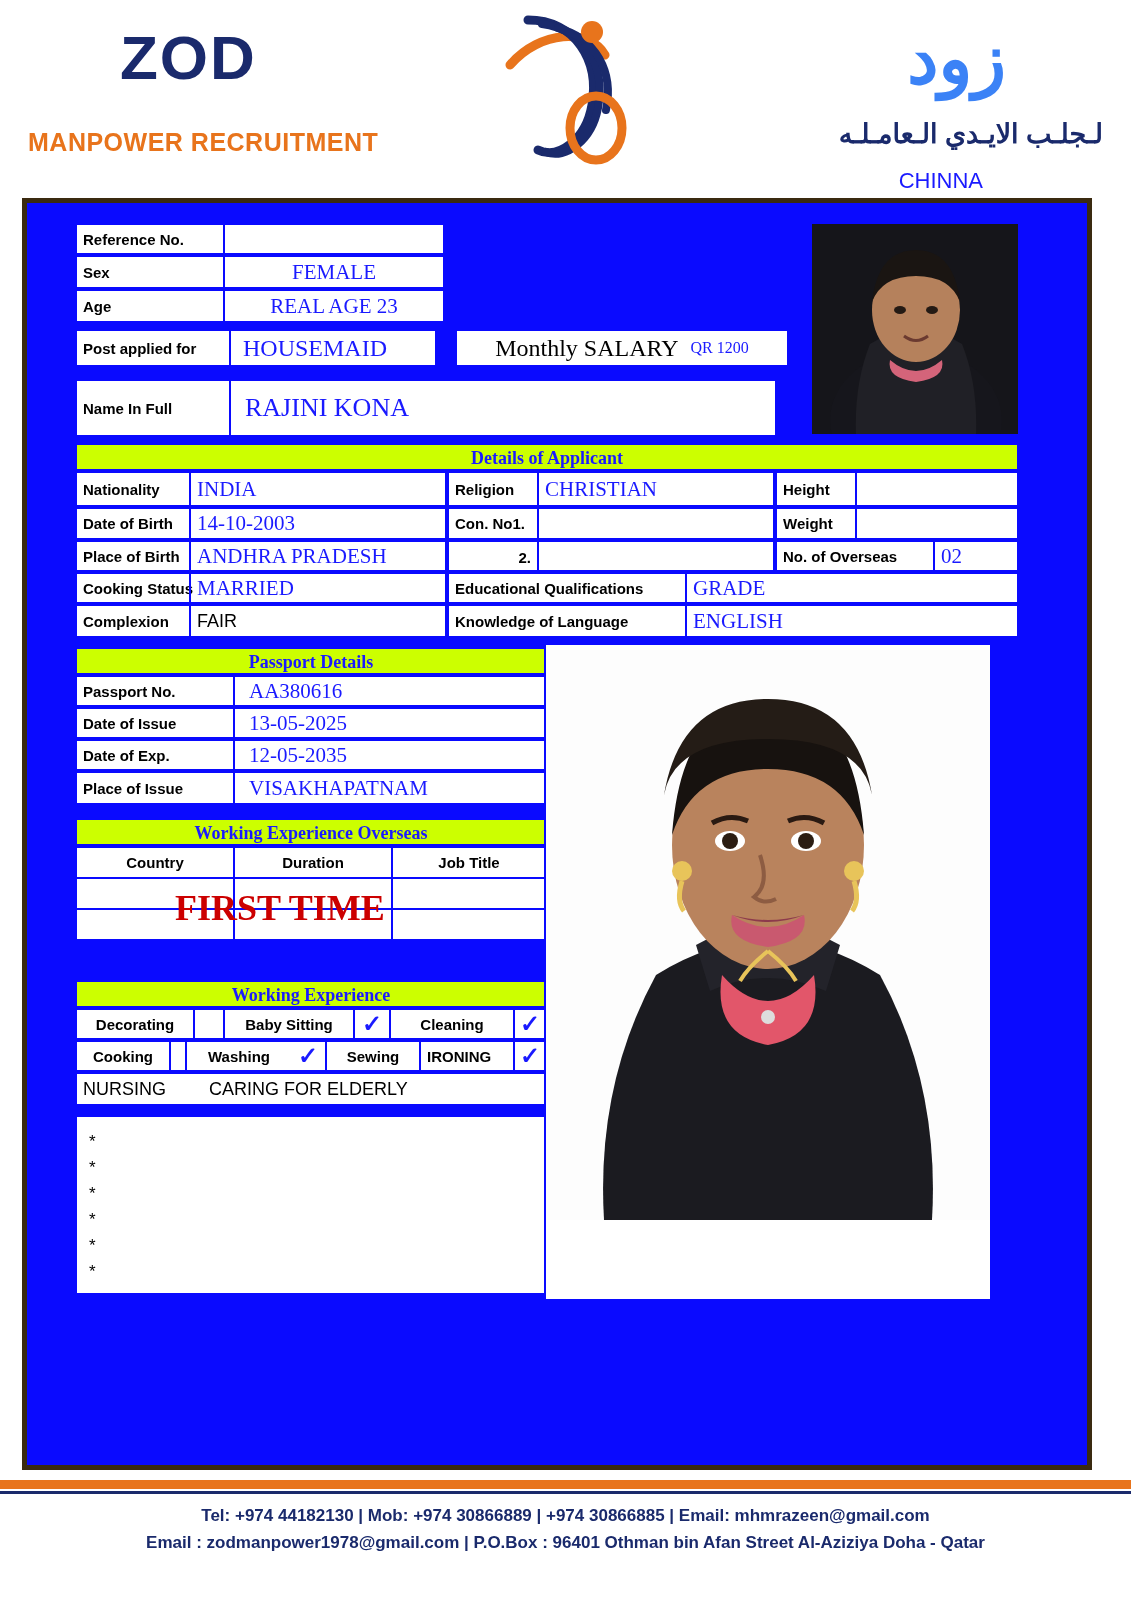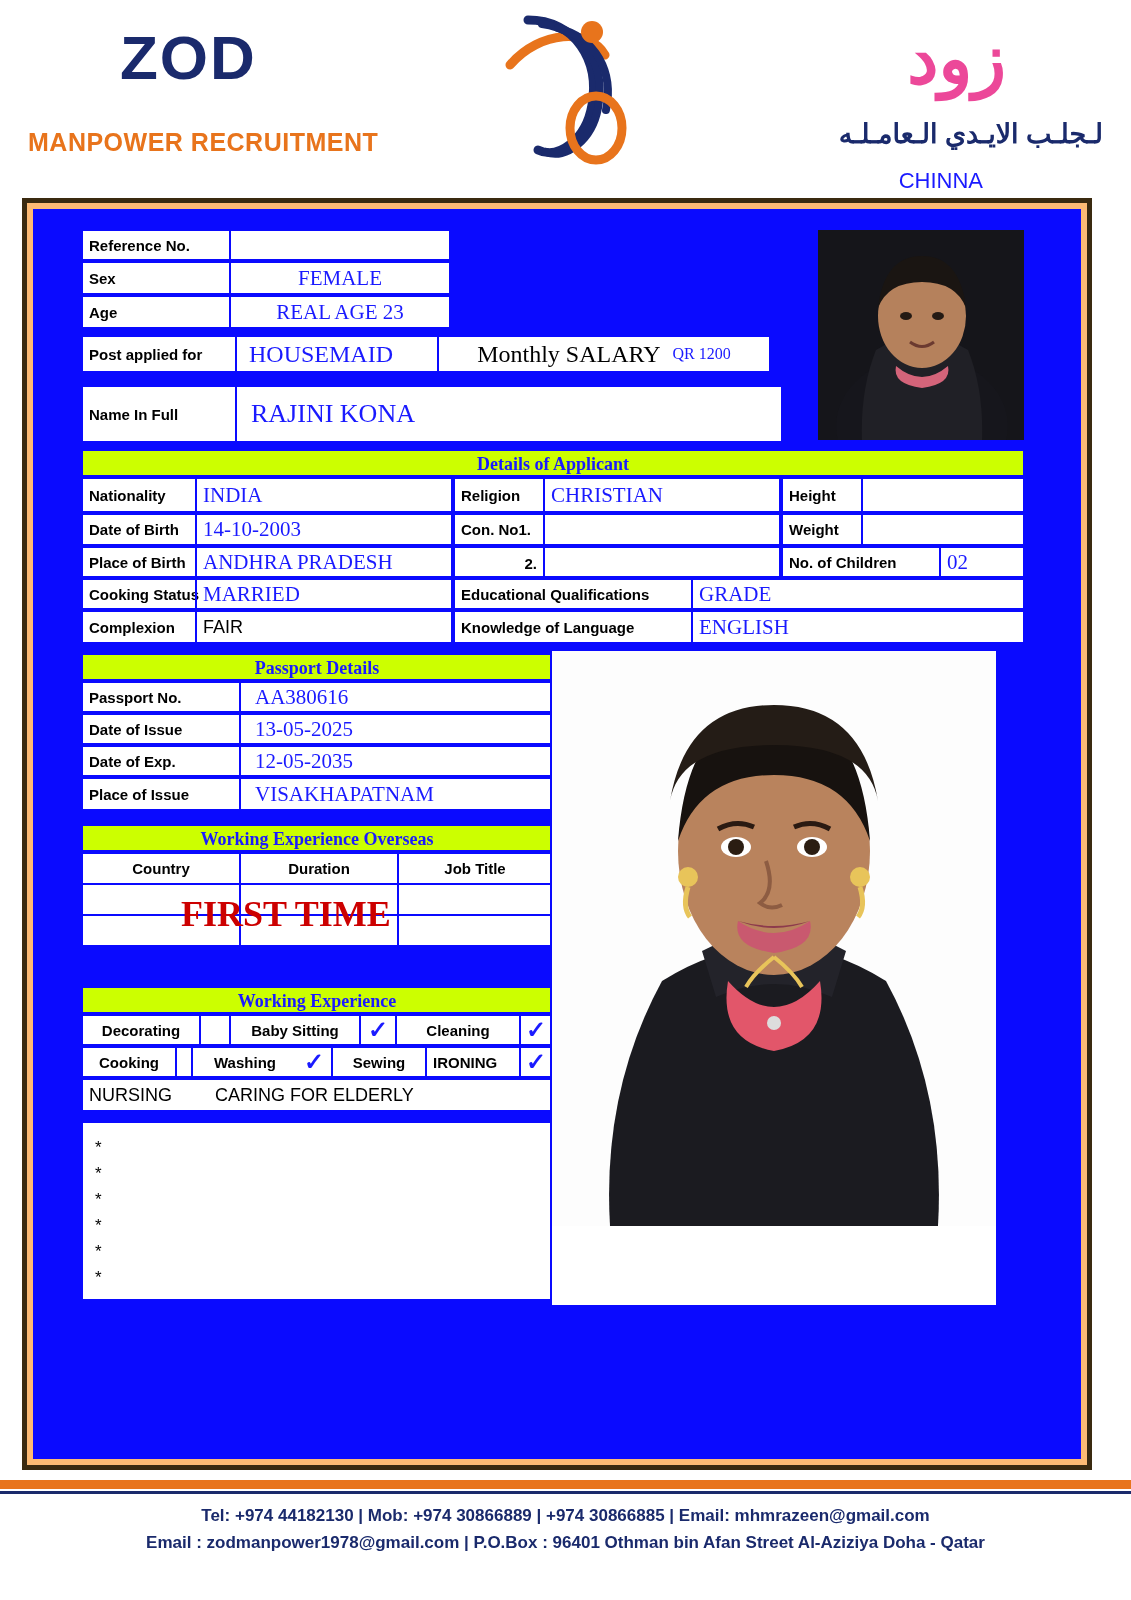--- a/index.html
+++ b/index.html
@@ -44,21 +44,21 @@
     top: 10px;
     width: 200px;
     height: 160px;
   }
   .arabic-main {
     position: absolute;
     right: 125px;
     top: 18px;
     font-size: 70px;
     font-weight: bold;
-    color: #ec4899;
+    color: #3b82f6;
     direction: rtl;
   }
   .arabic-sub {
     position: absolute;
     right: 28px;
     top: 118px;
     font-size: 27px;
     font-weight: bold;
     color: #1a2a6c;
     direction: rtl;
@@ -74,21 +74,20 @@
 
   
   .frame {
     position: absolute;
     left: 22px;
     top: 198px;
     width: 1070px;
     height: 1272px;
     border: 5px solid #3a2a10;
     background: #fdba74;
-    padding: 6px;
   }
   .frame-inner {
     position: relative;
     width: 100%;
     height: 100%;
     background: #0a0aff;
   }
 
   
   .box {
@@ -262,21 +261,21 @@
   </div>
 
   <div class="box" style="left:48px; top:126px; width:362px; height:38px;">
     <div class="row-flex">
       <div class="lbl" style="width:152px;">Post applied for</div>
       <div style="width:2px;height:100%;background:#0a0aff;"></div>
       <div class="val" style="font-size:24px;padding-left:12px;">HOUSEMAID</div>
     </div>
   </div>
 
-  <div class="box" style="left:404px; top:126px; width:334px; height:38px;">
+  <div class="box" style="left:428px; top:126px; width:334px; height:38px;">
     <div class="row-flex" style="justify-content:center;">
       <span class="val" style="color:#000;font-size:24px;">Monthly SALARY</span>
       <span class="val" style="font-size:16px;">QR 1200</span>
     </div>
   </div>
 
   <div class="box" style="left:48px; top:176px; width:702px; height:58px;">
     <div class="row-flex">
       <div class="lbl" style="width:152px;">Name In Full</div>
       <div style="width:2px;height:100%;background:#0a0aff;"></div>
@@ -381,21 +380,21 @@
   </div>
   <div class="box" style="left:748px; top:304px; width:244px; height:33px;">
     <div class="row-flex">
       <div class="lbl" style="width:78px;">Weight</div>
       <div style="width:2px;height:100%;background:#0a0aff;"></div>
       <div class="val"></div>
     </div>
   </div>
   <div class="box" style="left:748px; top:337px; width:244px; height:32px;">
     <div class="row-flex">
-      <div class="lbl" style="width:156px;">No. of Children</div>
+      <div class="lbl" style="width:156px;">No. of Overseas</div>
       <div style="width:2px;height:100%;background:#0a0aff;"></div>
       <div class="val">02</div>
     </div>
   </div>
 
   <div class="green-bar" style="left:48px; top:444px; width:472px; height:28px;">Passport Details</div>
 
   <div class="box" style="left:48px; top:472px; width:472px; height:32px;">
     <div class="row-flex">
       <div class="lbl" style="width:156px;">Passport No.</div>

